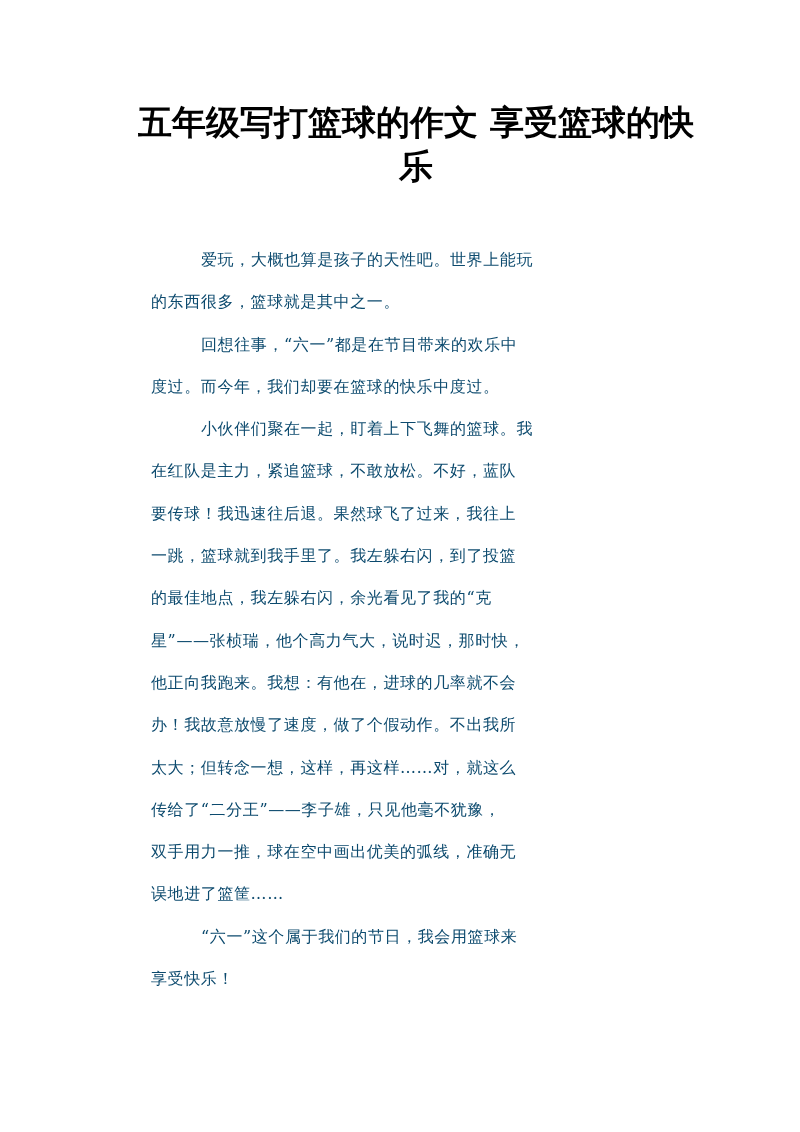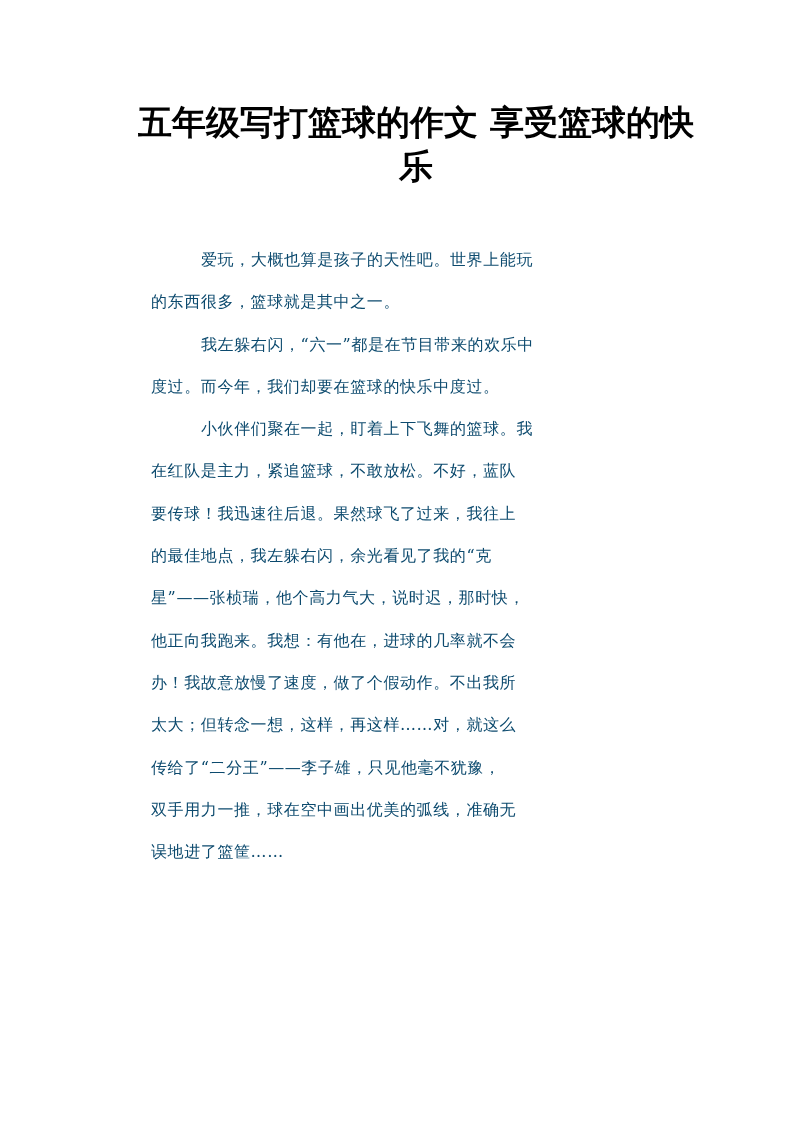--- a/index.html
+++ b/index.html
@@ -69,33 +69,38 @@
   </h1>
 
   <div class="body">
 
     <div>
       <span class="line indent">爱玩，大概也算是孩子的天性吧。世界上能玩</span>
       <span class="line">的东西很多，篮球就是其中之一。</span>
     </div>
 
     <div>
-      <span class="line indent">我左躲右闪，“六一”都是在节目带来的欢乐中</span>
+      <span class="line indent">回想往事，“六一”都是在节目带来的欢乐中</span>
       <span class="line">度过。而今年，我们却要在篮球的快乐中度过。</span>
     </div>
 
     <div>
       <span class="line indent">小伙伴们聚在一起，盯着上下飞舞的篮球。我</span>
       <span class="line">在红队是主力，紧追篮球，不敢放松。不好，蓝队</span>
       <span class="line">要传球！我迅速往后退。果然球飞了过来，我往上</span>
+      <span class="line">一跳，篮球就到我手里了。我左躲右闪，到了投篮</span>
       <span class="line">的最佳地点，我左躲右闪，余光看见了我的“克</span>
       <span class="line">星”——张桢瑞，他个高力气大，说时迟，那时快，</span>
       <span class="line">他正向我跑来。我想：有他在，进球的几率就不会</span>
       <span class="line">办！我故意放慢了速度，做了个假动作。不出我所</span>
       <span class="line">太大；但转念一想，这样，再这样……对，就这么</span>
       <span class="line">传给了“二分王”——李子雄，只见他毫不犹豫，</span>
       <span class="line">双手用力一推，球在空中画出优美的弧线，准确无</span>
       <span class="line">误地进了篮筐……</span>
     </div>
 
+    <div>
+      <span class="line indent">“六一”这个属于我们的节日，我会用篮球来</span>
+      <span class="line">享受快乐！</span>
+    </div>
 
   </div>
 </div>
 
 </body></html>

